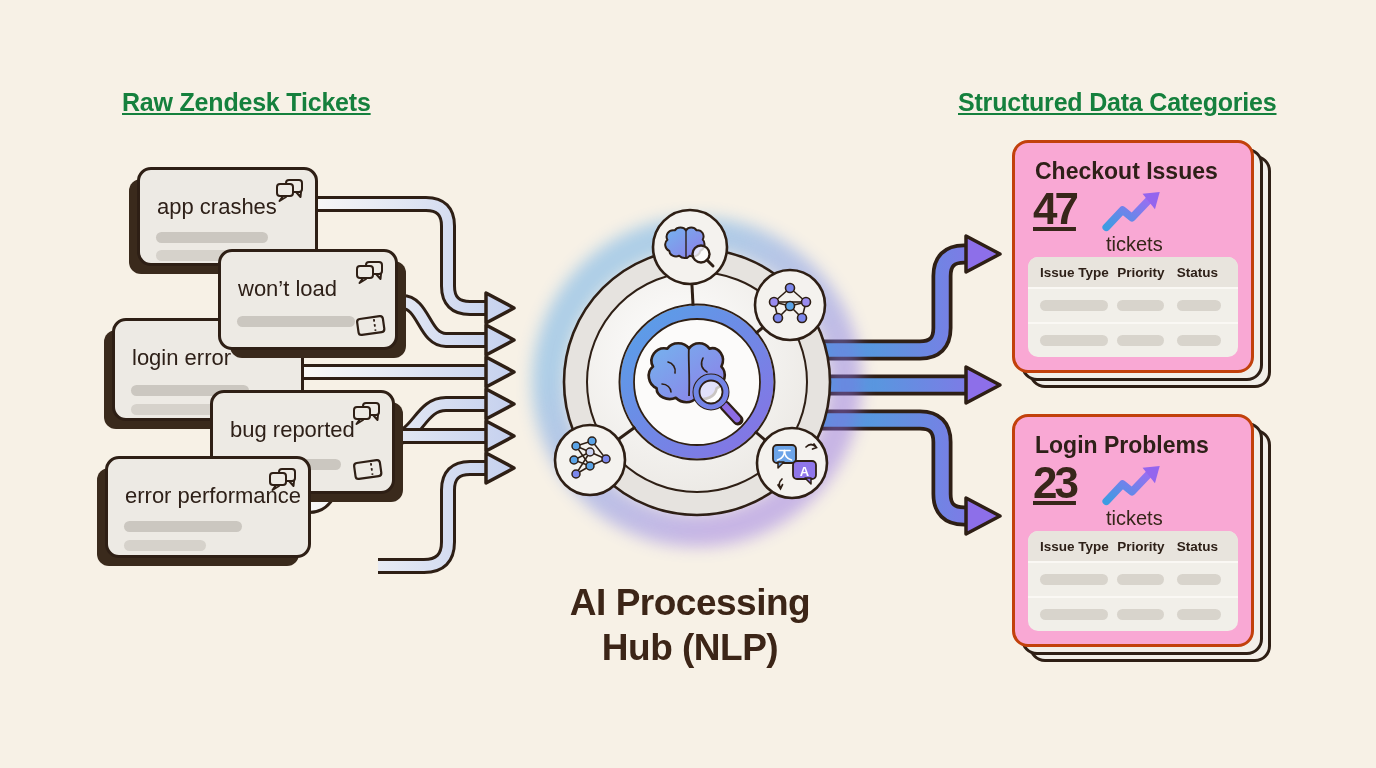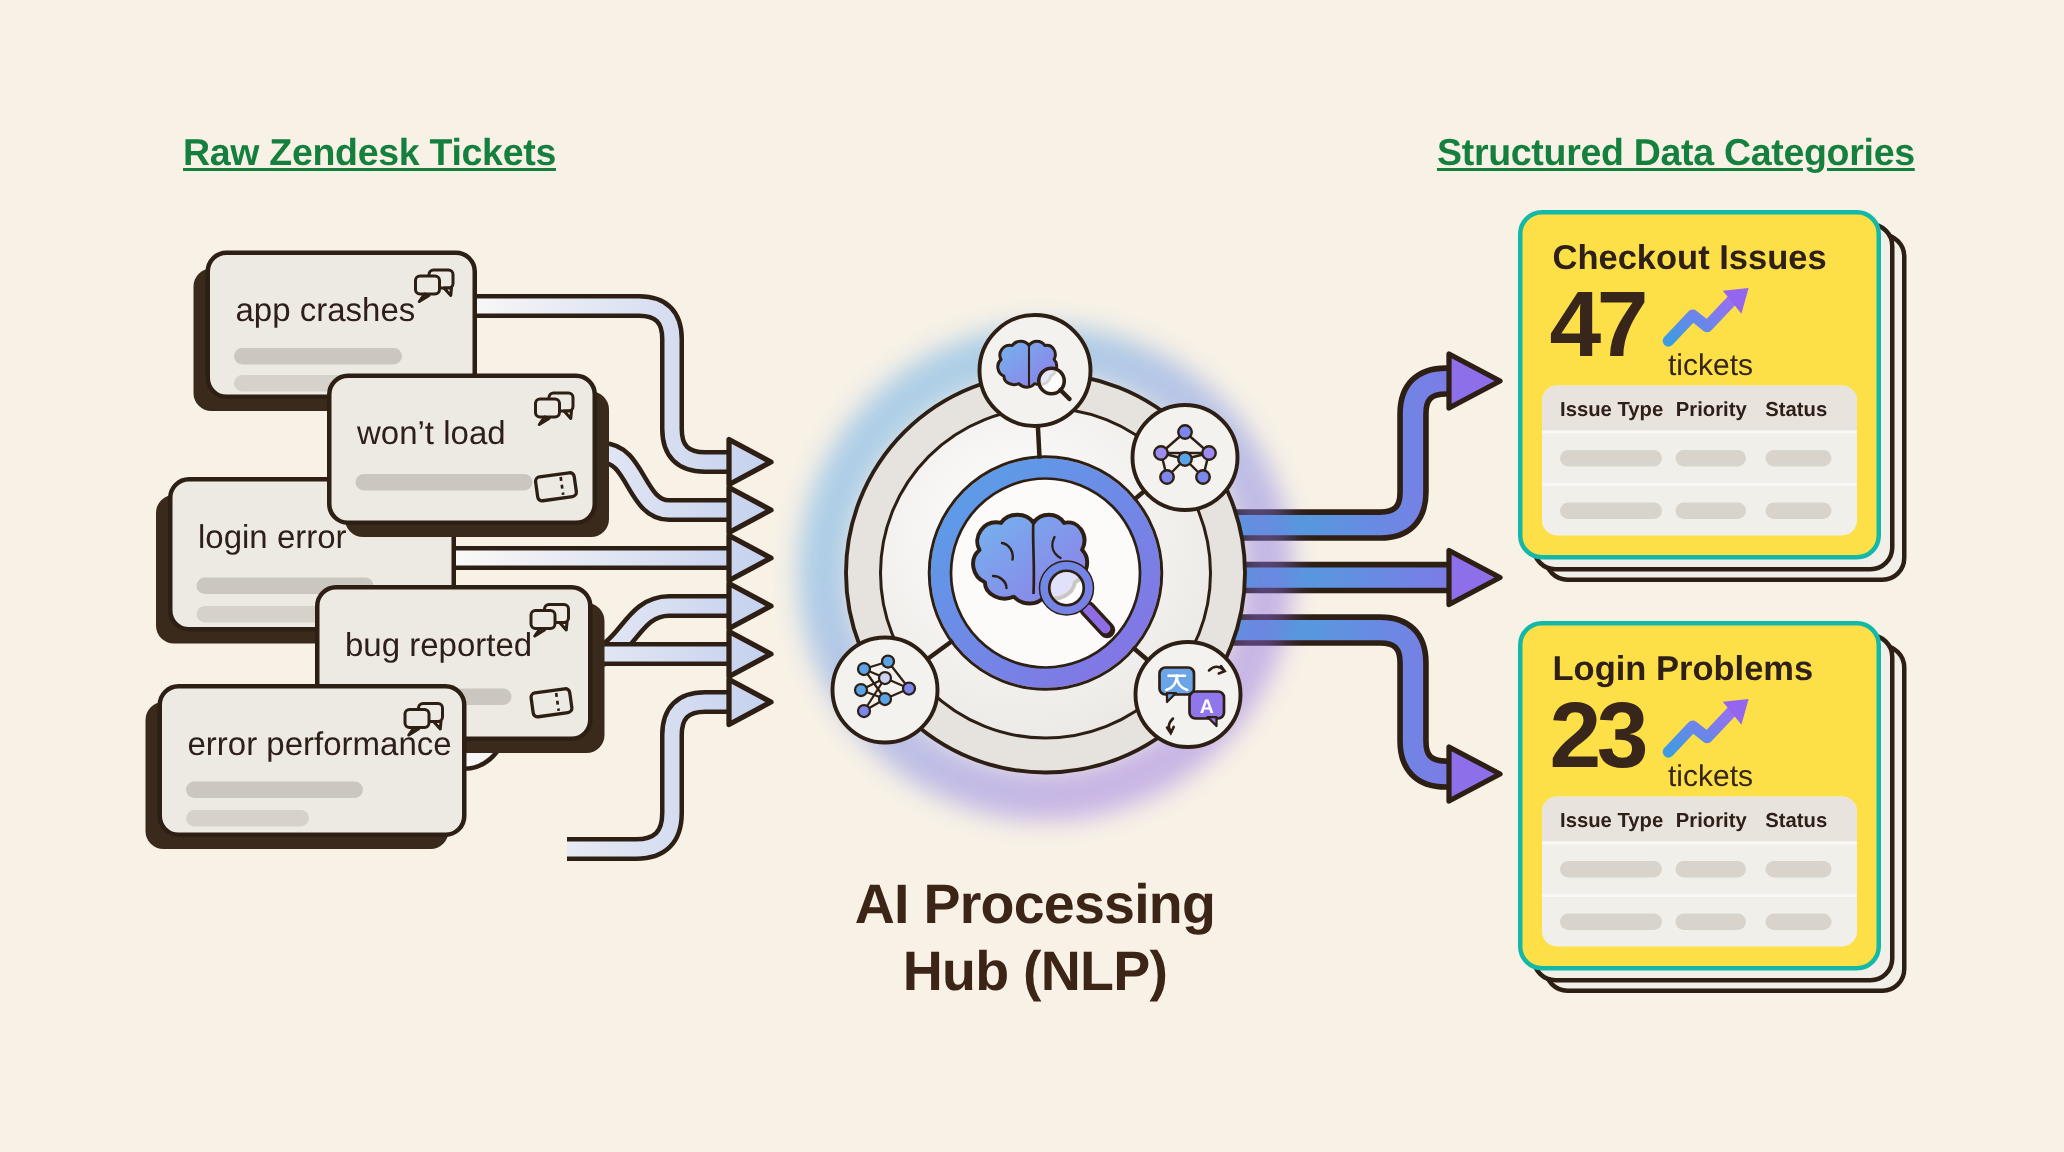--- a/index.html
+++ b/index.html
@@ -43,30 +43,31 @@
   .stack { position:absolute; width:242px; height:233px; z-index:2; }
   .page {
     position:absolute; left:0; top:0; width:100%; height:100%;
     background:#f2efe9; border:3px solid #2e1f15; border-radius:16px;
     box-sizing:border-box;
   }
   .page.p2 { transform:translate(17px,15px); }
   .page.p1 { transform:translate(9px,8px); }
   .stat-card {
     position:absolute; left:0; top:0; width:100%; height:100%;
-    background:#fde047; border:3px solid #14b8a6; border-radius:16px;
+    background:#f9a8d4; border:3px solid #c2410c; border-radius:16px;
     box-sizing:border-box;
   }
   .stat-title { margin:15px 0 0 20px; font-size:23px; font-weight:700; color:#2e2018; }
   .stat-row { display:flex; align-items:flex-start; margin:2px 0 0 18px; }
   .stat-num {
-    font-size:62px; font-weight:800; color:#38261a; line-height:0.98;
+    font-size:44px; font-weight:800; color:#38261a; line-height:0.98;
     letter-spacing:-3px;
-  }
-  .stat-side { display:flex; flex-direction:column; margin-left:12px; margin-top:4px;justify-content:space-between; }
+    text-decoration:underline;
+  }
+  .stat-side { display:flex; flex-direction:column; margin-left:26px; margin-top:4px;justify-content:space-between; }
   .unit { font-size:20px; color:#352619; margin:0 0 0 4px; }
   .mini-table {
     position:absolute; left:13px; right:13px; bottom:13px;
     border-radius:10px; overflow:hidden; background:#f1efe9;
   }
   .mt-head {
     display:grid; grid-template-columns:1.1fr 0.85fr 0.7fr;
     background:#e8e4dd; padding:8px 12px 7px 12px;
     font-size:13.5px; font-weight:700; color:#2e2018;
   }

